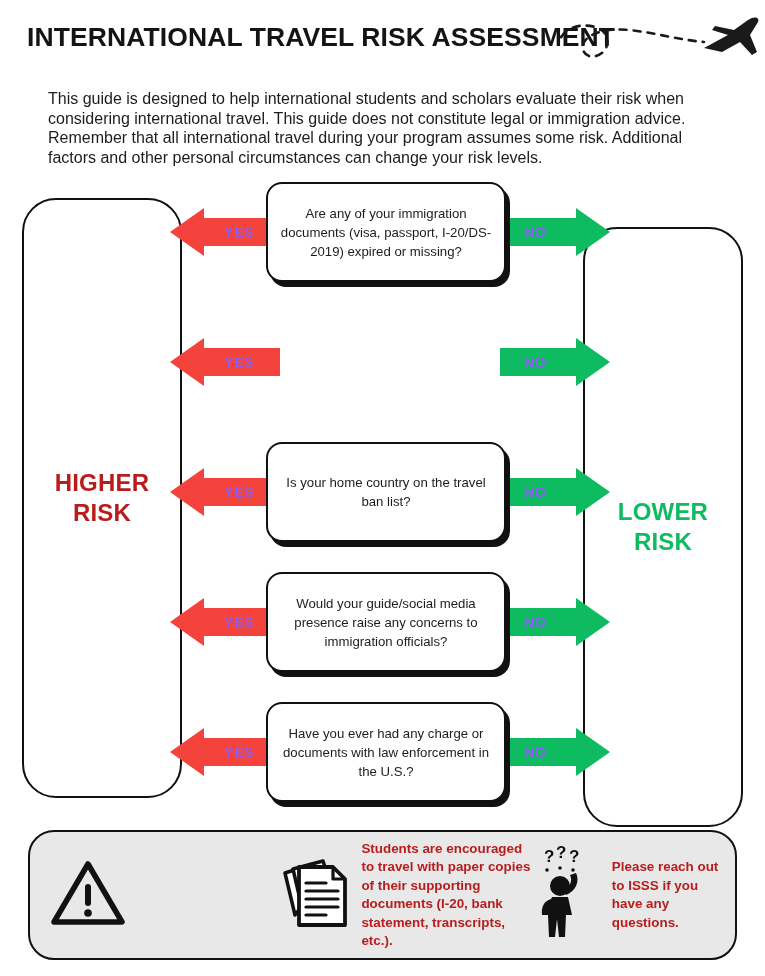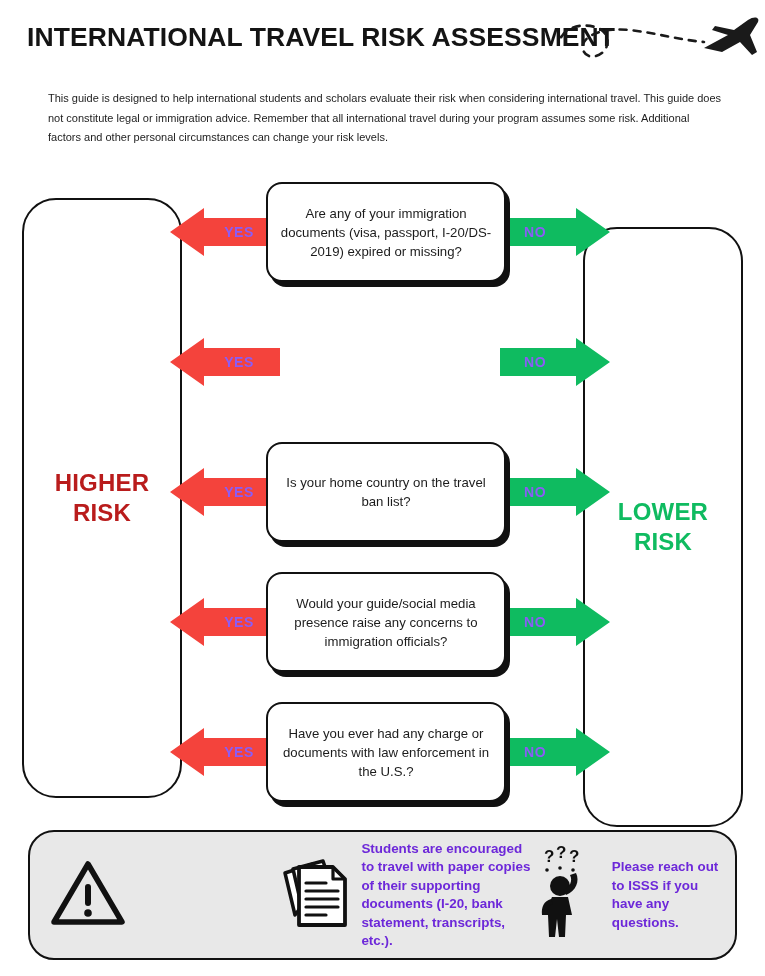--- a/index.html
+++ b/index.html
@@ -35,21 +35,21 @@
     position: absolute;
     left: 552px; top: 8px;
     width: 212px; height: 62px;
   }
 
   
   #intro-text {
     position: absolute;
     left: 48px; top: 89px;
     width: 676px;
-    font-size: 11px;
+    font-size: 16px;
     line-height: 19.6px;
     color: #1c1c1c;
   }
 
   
   #flow {
     position: absolute;
     left: 0; top: 180px;
     width: 765px; height: 640px;
   }
@@ -162,21 +162,21 @@
   .footer-item {
     display: flex;
     align-items: center;
     gap: 10px;
   }
   .footer-icon { flex: 0 0 auto; }
   .footer-text {
     font-size: 13.4px;
     font-weight: bold;
     line-height: 18.5px;
-    color: #6d28d9;
+    color: #b91c1c;
   }
   #footer-item-1 { width: 238px; padding-left: 4px; }
   #footer-item-2 { width: 266px; }
   #footer-item-3 { width: 190px; }
 </style>
 </head>
 <body>
 
 <div id="header">
   <div id="page-title">INTERNATIONAL TRAVEL RISK ASSESSMENT</div>

